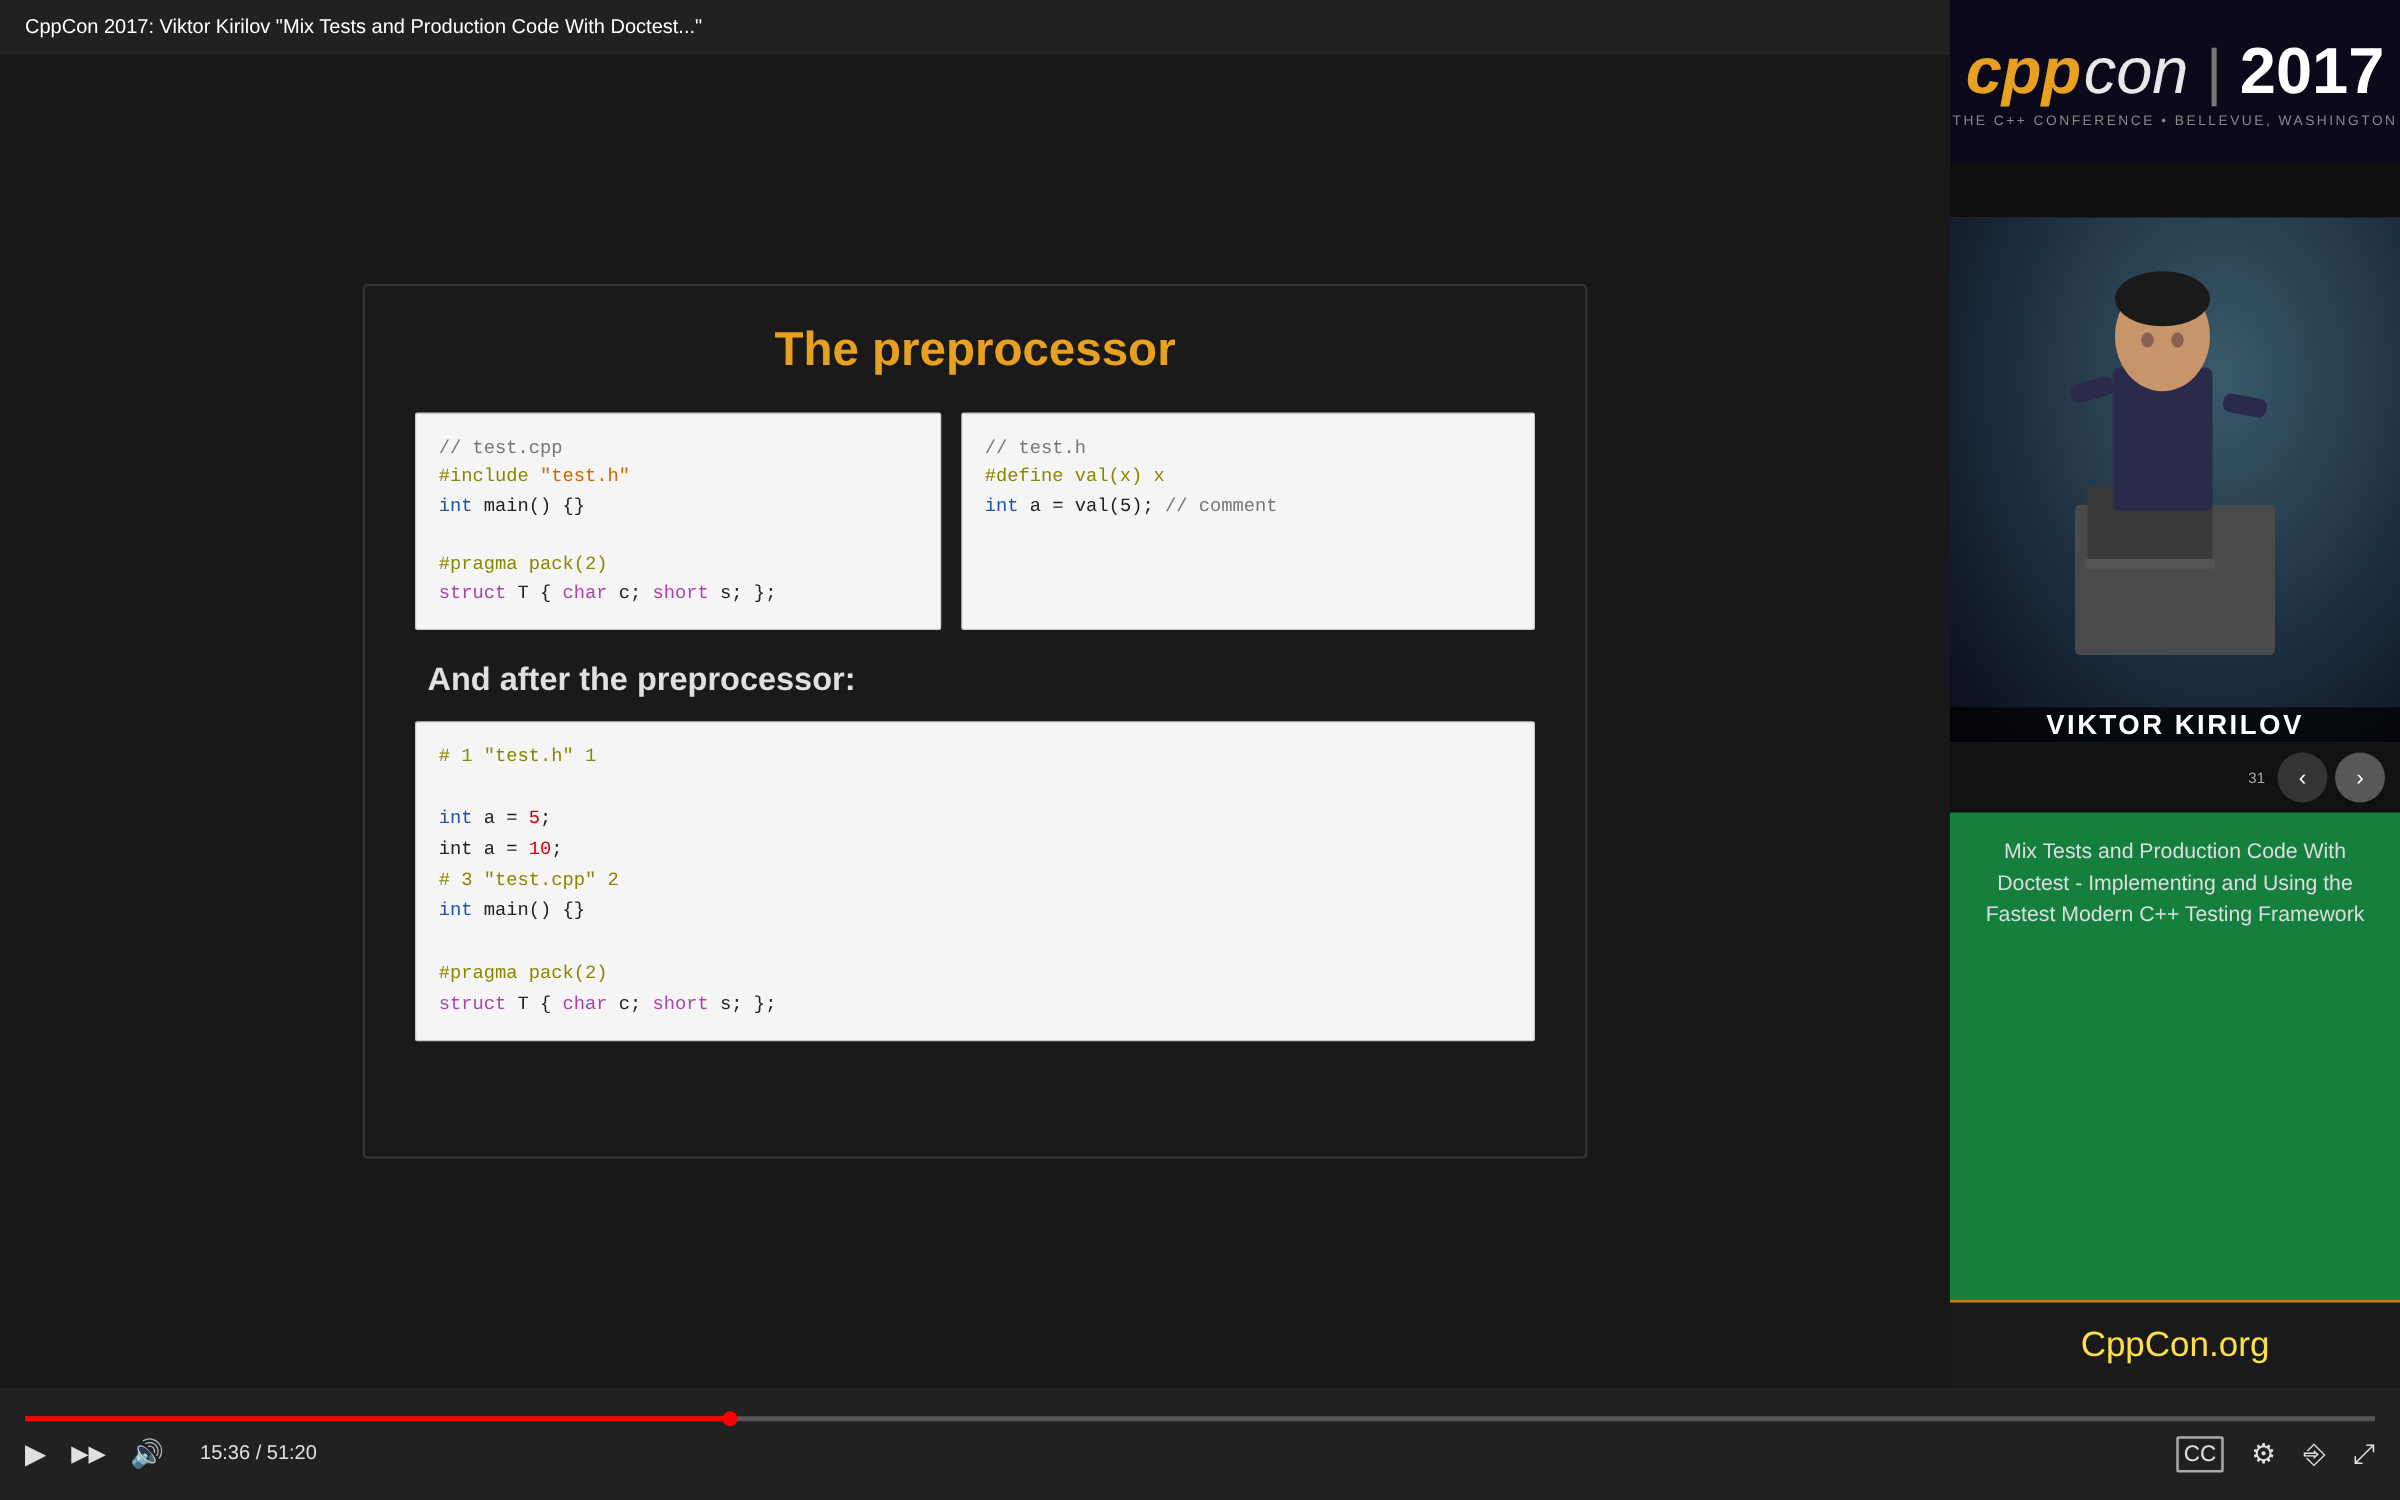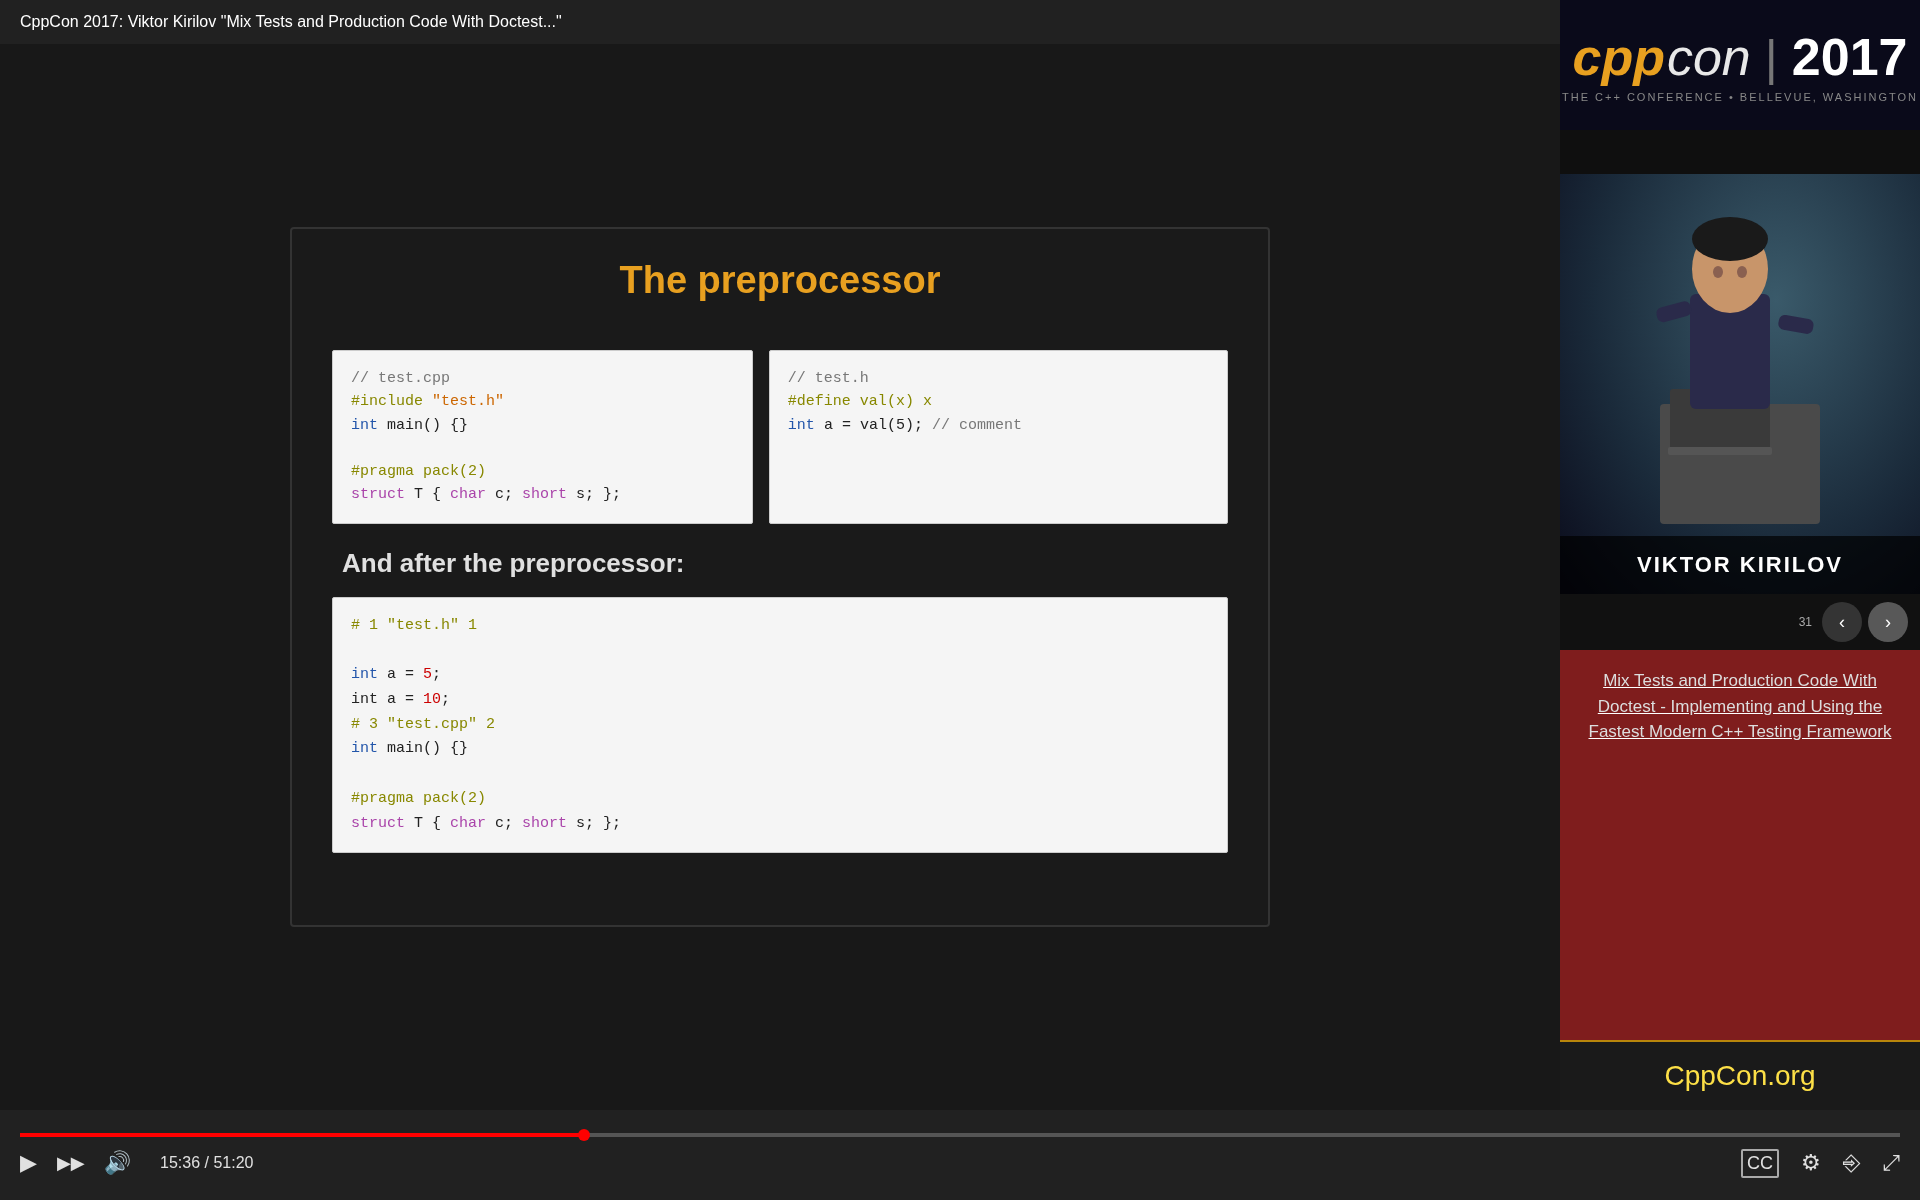--- a/index.html
+++ b/index.html
@@ -68,21 +68,20 @@
       color: #e8a020;
       margin-bottom: 28px;
       font-family: Arial, sans-serif;
     }
 
     #code-boxes-top {
       display: flex;
       gap: 16px;
       width: 100%;
       margin-bottom: 24px;
-      margin-top: 20px;
     }
 
     .code-box {
       background: #f5f5f5;
       border: 1px solid #ccc;
       border-radius: 2px;
       padding: 16px 18px;
       font-family: 'Courier New', monospace;
       font-size: 15px;
       line-height: 1.55;
@@ -138,21 +137,21 @@
       position: relative;
       overflow: hidden;
     }
 
     #speaker-name-badge {
       position: absolute;
       bottom: 0;
       left: 0;
       right: 0;
       background: rgba(0,0,0,0.7);
-      padding: 16px 12px;
+      padding: 1px 12px;
       font-size: 22px;
       font-weight: bold;
       letter-spacing: 2px;
       color: #fff;
       text-align: center;
     }
 
     
     #speaker-bg {
       position: absolute;
@@ -192,22 +191,21 @@
 
     .slide-number {
       font-size: 12px;
       color: #aaa;
       margin-right: 4px;
     }
 
     #video-description {
       flex: 1;
       padding: 18px 16px;
-      background: #7f1d1d;
-      text-decoration: underline;
+      background: #15803d;
     }
 
     #video-description-text {
       font-size: 17px;
       color: #ddd;
       line-height: 1.5;
       text-align: center;
     }
 
     #cppcon-website {

